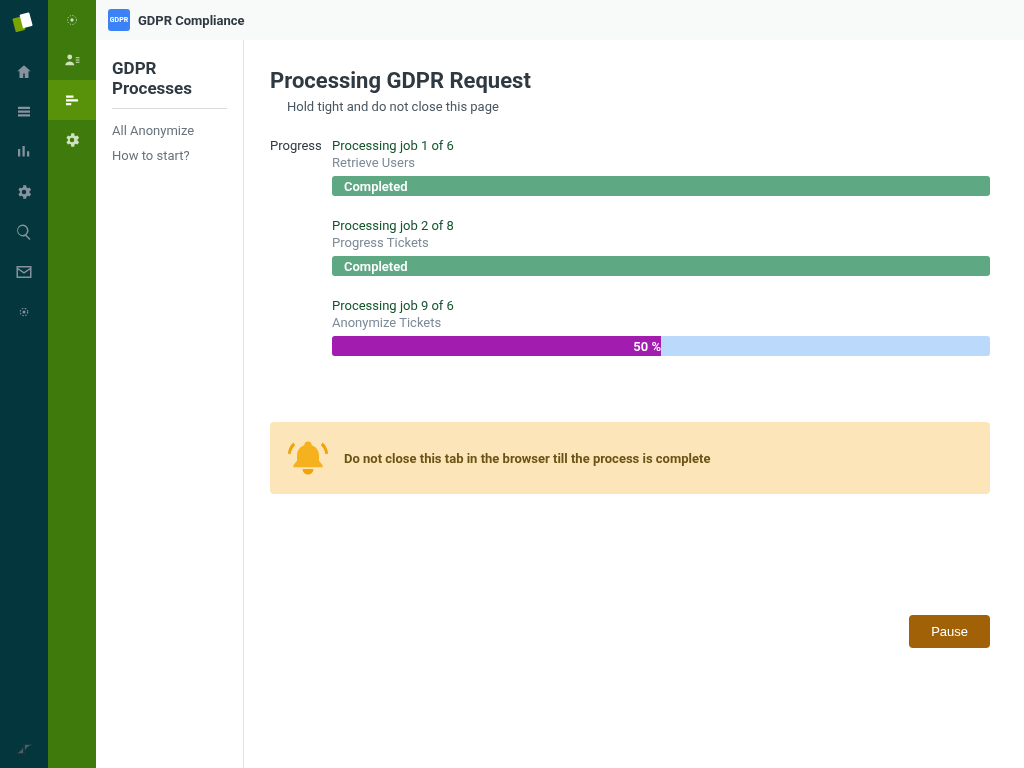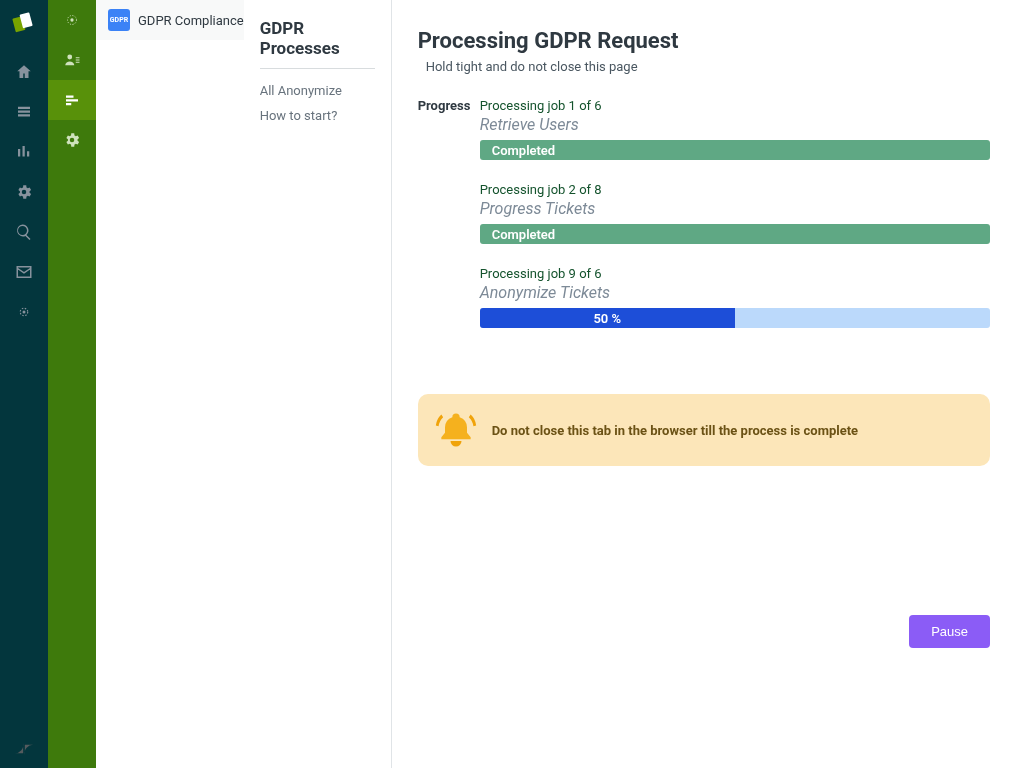--- a/index.html
+++ b/index.html
@@ -15,52 +15,52 @@
   .rail-bottom svg { width:22px; height:22px; fill:#555b5e; }
 
   
   .rail-green { width:48px; background:#3e7a0c; display:flex; flex-direction:column; align-items:center; padding-top:0; }
   .rail-green-item { width:48px; height:40px; display:flex; align-items:center; justify-content:center; cursor:pointer;}
   .rail-green-item svg { width:18px; height:18px; fill:#cfe2bd; }
   .rail-green-item.active { background:#58910a; }
   .rail-green-item.active svg { fill:#ffffff; }
 
   
-  .content-col { flex:1; display:flex; flex-direction:row; min-width:0;}
+  .content-col { flex:1; display:flex; flex-direction:column; min-width:0;}
   .topbar { height:40px; background:#f8f9f9; display:flex; align-items:center; padding-left:12px; }
   .topbar-badge { width:22px; height:22px; background:#3b82f6; border-radius:3px; color:#fff; font-size:7px; font-weight:bold; display:flex; align-items:center; justify-content:center; margin-right:8px;}
-  .topbar-title { font-weight:400; color:#2f3941; }
+  .topbar-title { font-weight:700; color:#2f3941; }
 
   .below-top { flex:1; display:flex; min-height:0; }
   .sidebar { width:148px; border-right:1px solid #e0e4e7; padding:18px 16px 16px 16px; }
   .sidebar h4 { margin:0 0 10px 0; font-size:17px; font-weight:700; color:#2f3941;}
   .sidebar hr { border:none; border-top:1px solid #d8dcde; margin:0 0 14px 0;}
   .sidebar a { display:block; color:#68737d; text-decoration:none; font-size:13px; margin-bottom:10px; cursor:pointer;}
 
   .main { flex:1; padding:28px 34px 24px 26px; overflow:auto; position:relative;}
   .page-title { font-size:22px; font-weight:700; margin:0 0 6px 0; color:#2f3941;}
-  .page-sub { font-size:13px; color:#4a5761; margin:0 0 24px 8px;}
+  .page-sub { font-size:13px; color:#4a5761; margin:0 0 24px 17px;}
 
   .progress-row { display:flex; }
-  .progress-label { width:62px; font-weight:700; font-size:13px; padding-top:0px;}
+  .progress-label { width:62px; font-weight:400; font-size:13px; padding-top:0px;}
   .jobs { flex:1; }
   .job { margin-bottom:22px; }
   .job-title { font-size:13px; color:#14532d; margin-bottom:2px;}
-  .job-sub { font-size:16px; color:#7d8a97; margin-bottom:6px;font-style:italic;}
+  .job-sub { font-size:13px; color:#7d8a97; margin-bottom:6px;}
   .bar { height:20px; border-radius:3px; overflow:hidden; position:relative; }
   .bar.completed { background:#5fa884; display:flex; align-items:center; padding-left:12px; color:#fff; font-weight:600; font-size:13px;}
   .bar.progress { background:#bbd9fb; }
-  .bar.progress .fill { position:absolute; left:0; top:0; bottom:0; background:#1d4ed8; display:flex; align-items:center; justify-content:center; color:#fff; font-weight:600; font-size:13px;}
-
-  .notice { margin-top:44px; background:#fce6b9; border-radius:10px; padding:14px 16px; display:flex; align-items:center;}
+  .bar.progress .fill { position:absolute; left:0; top:0; bottom:0; background:#a21caf; display:flex; align-items:center; justify-content:flex-end; color:#fff; font-weight:600; font-size:13px;}
+
+  .notice { margin-top:44px; background:#fce6b9; border-radius:4px; padding:14px 16px; display:flex; align-items:center;}
   .notice-icon { width:44px; height:44px; margin-right:14px; flex-shrink:0;}
   .notice-text { font-weight:700; color:#6b5215; font-size:13px;}
 
   .footer-actions { position:absolute; right:34px; bottom:120px;}
-  .btn-primary { background:#8b5cf6; color:#fff; border:none; border-radius:4px; padding:9px 22px; font-size:13px; font-weight:500; cursor:pointer;}
+  .btn-primary { background:#a16207; color:#fff; border:none; border-radius:4px; padding:9px 22px; font-size:13px; font-weight:500; cursor:pointer;}
 
   
   .bell-body { fill:#f5b11e; }
   .bell-ring { fill:#f0a30a; }
 </style>
 </head>
 <body>
 
 <div class="app">
 

